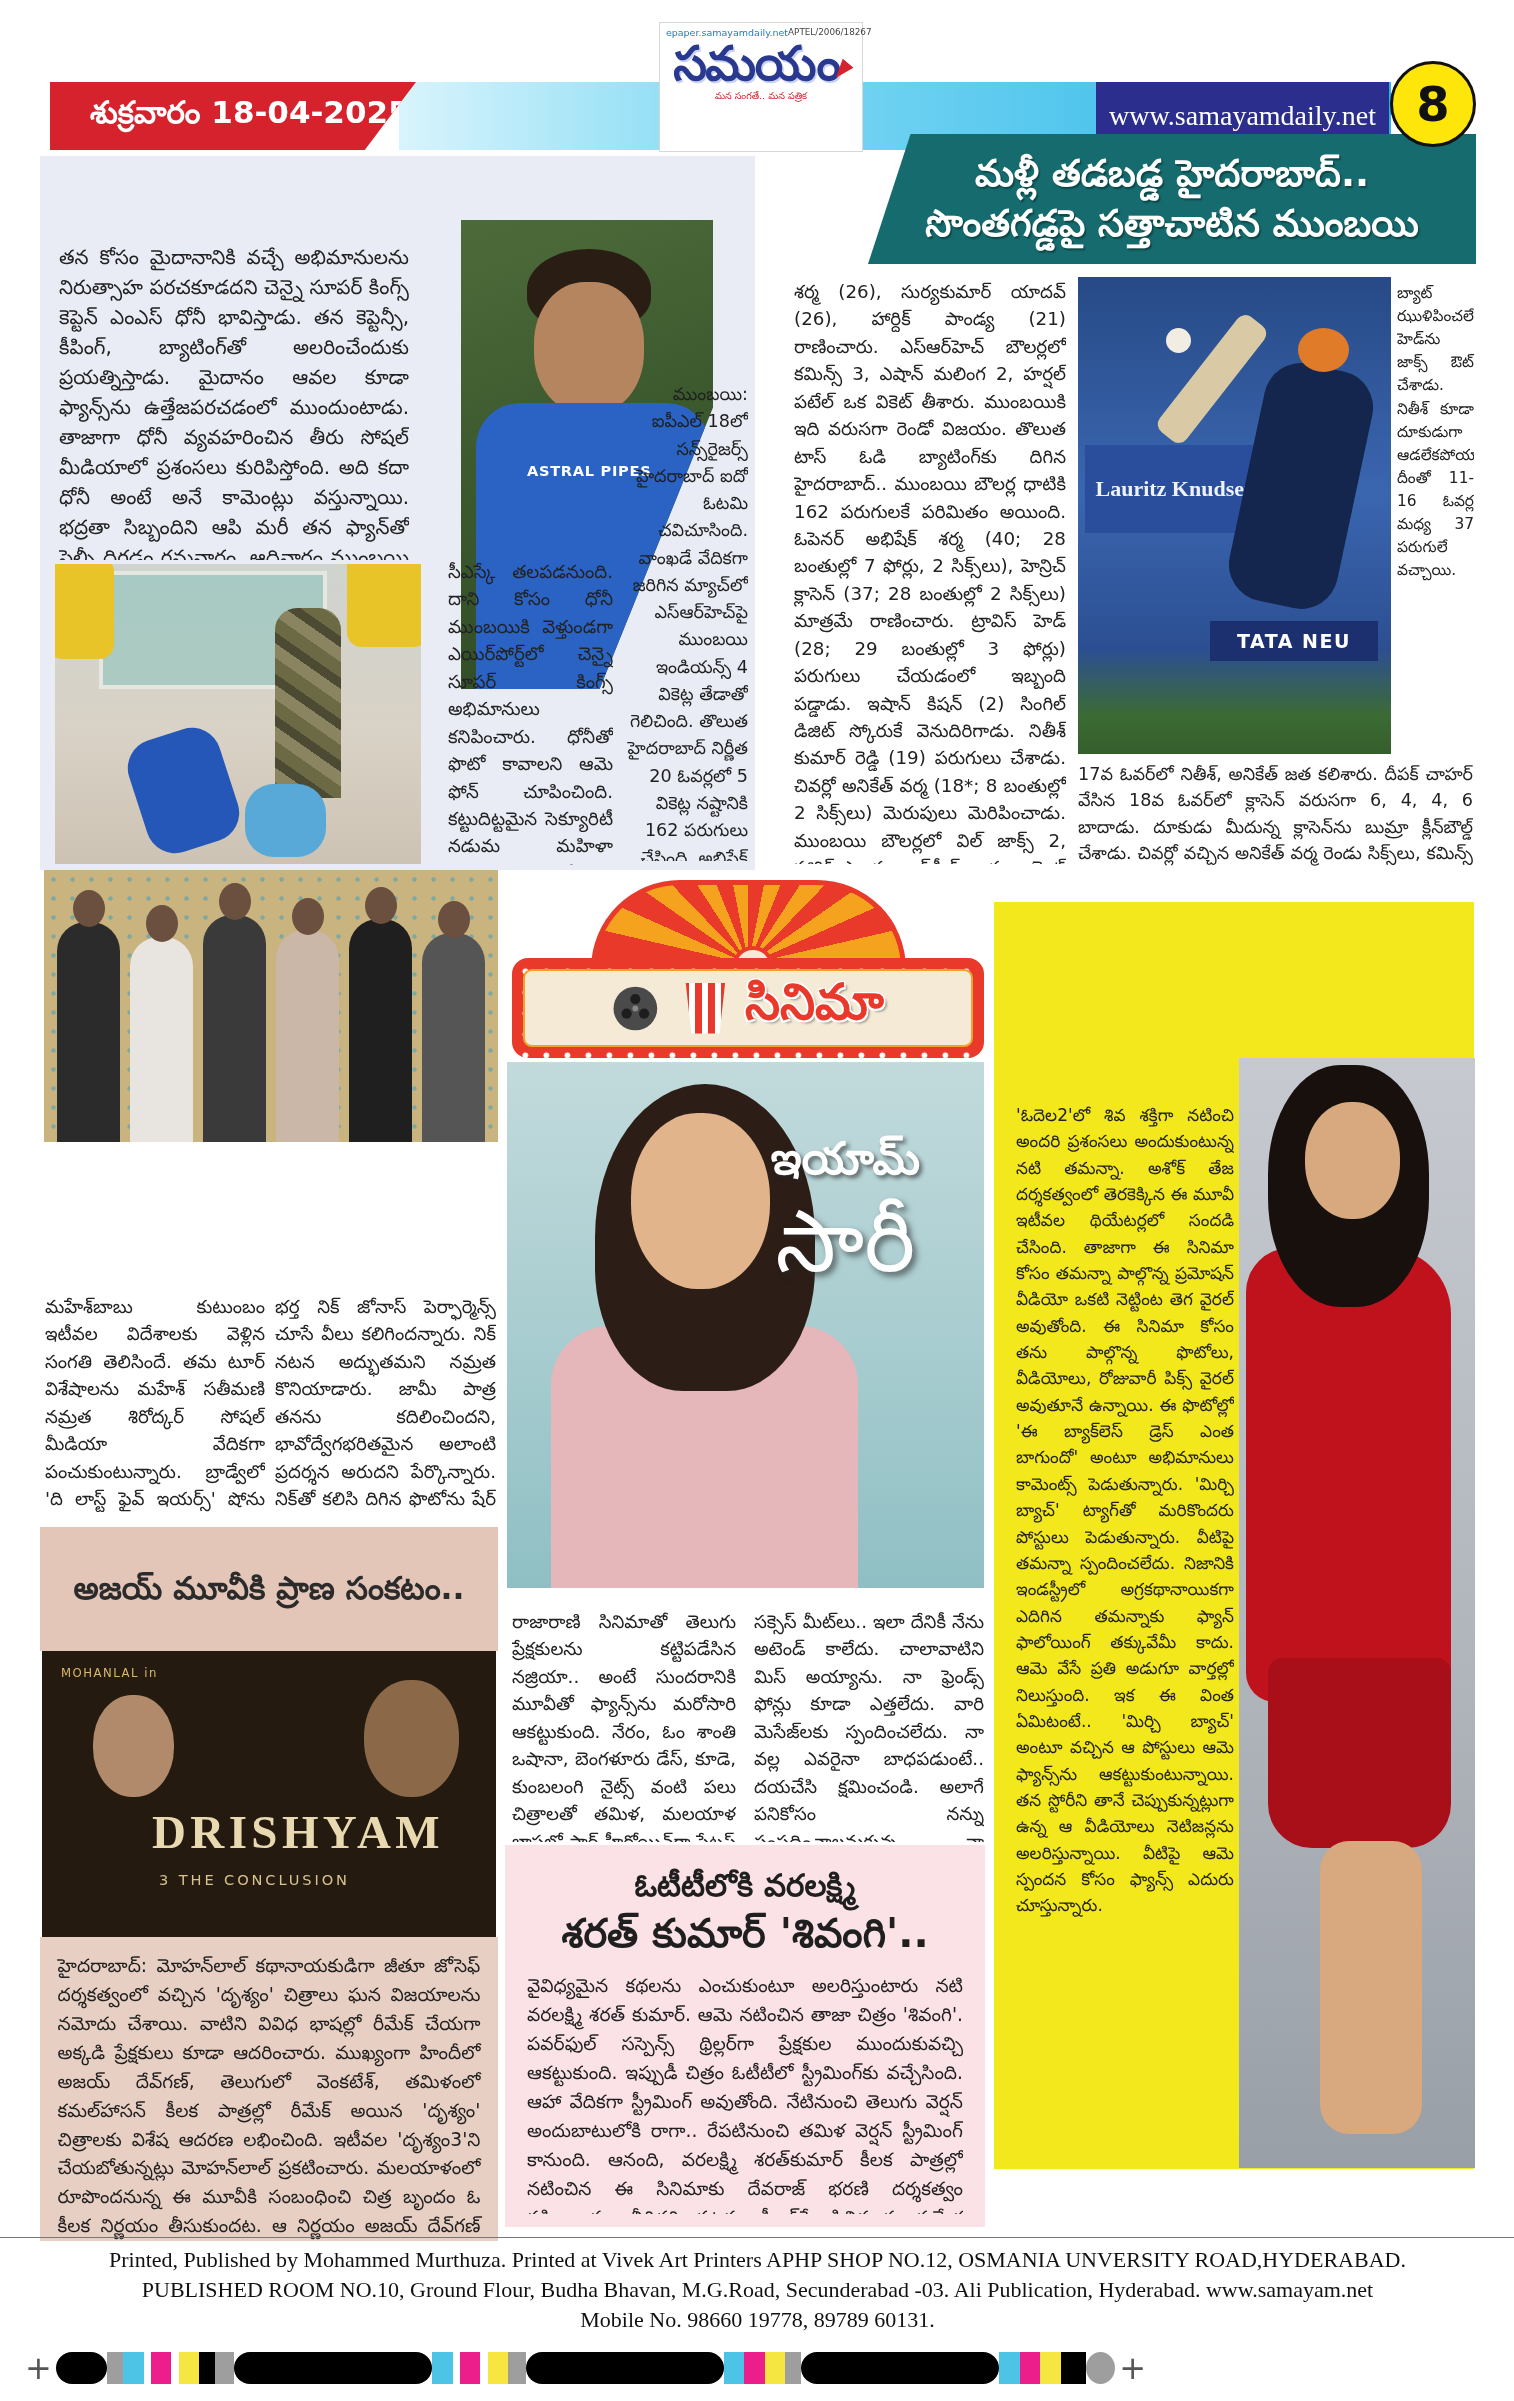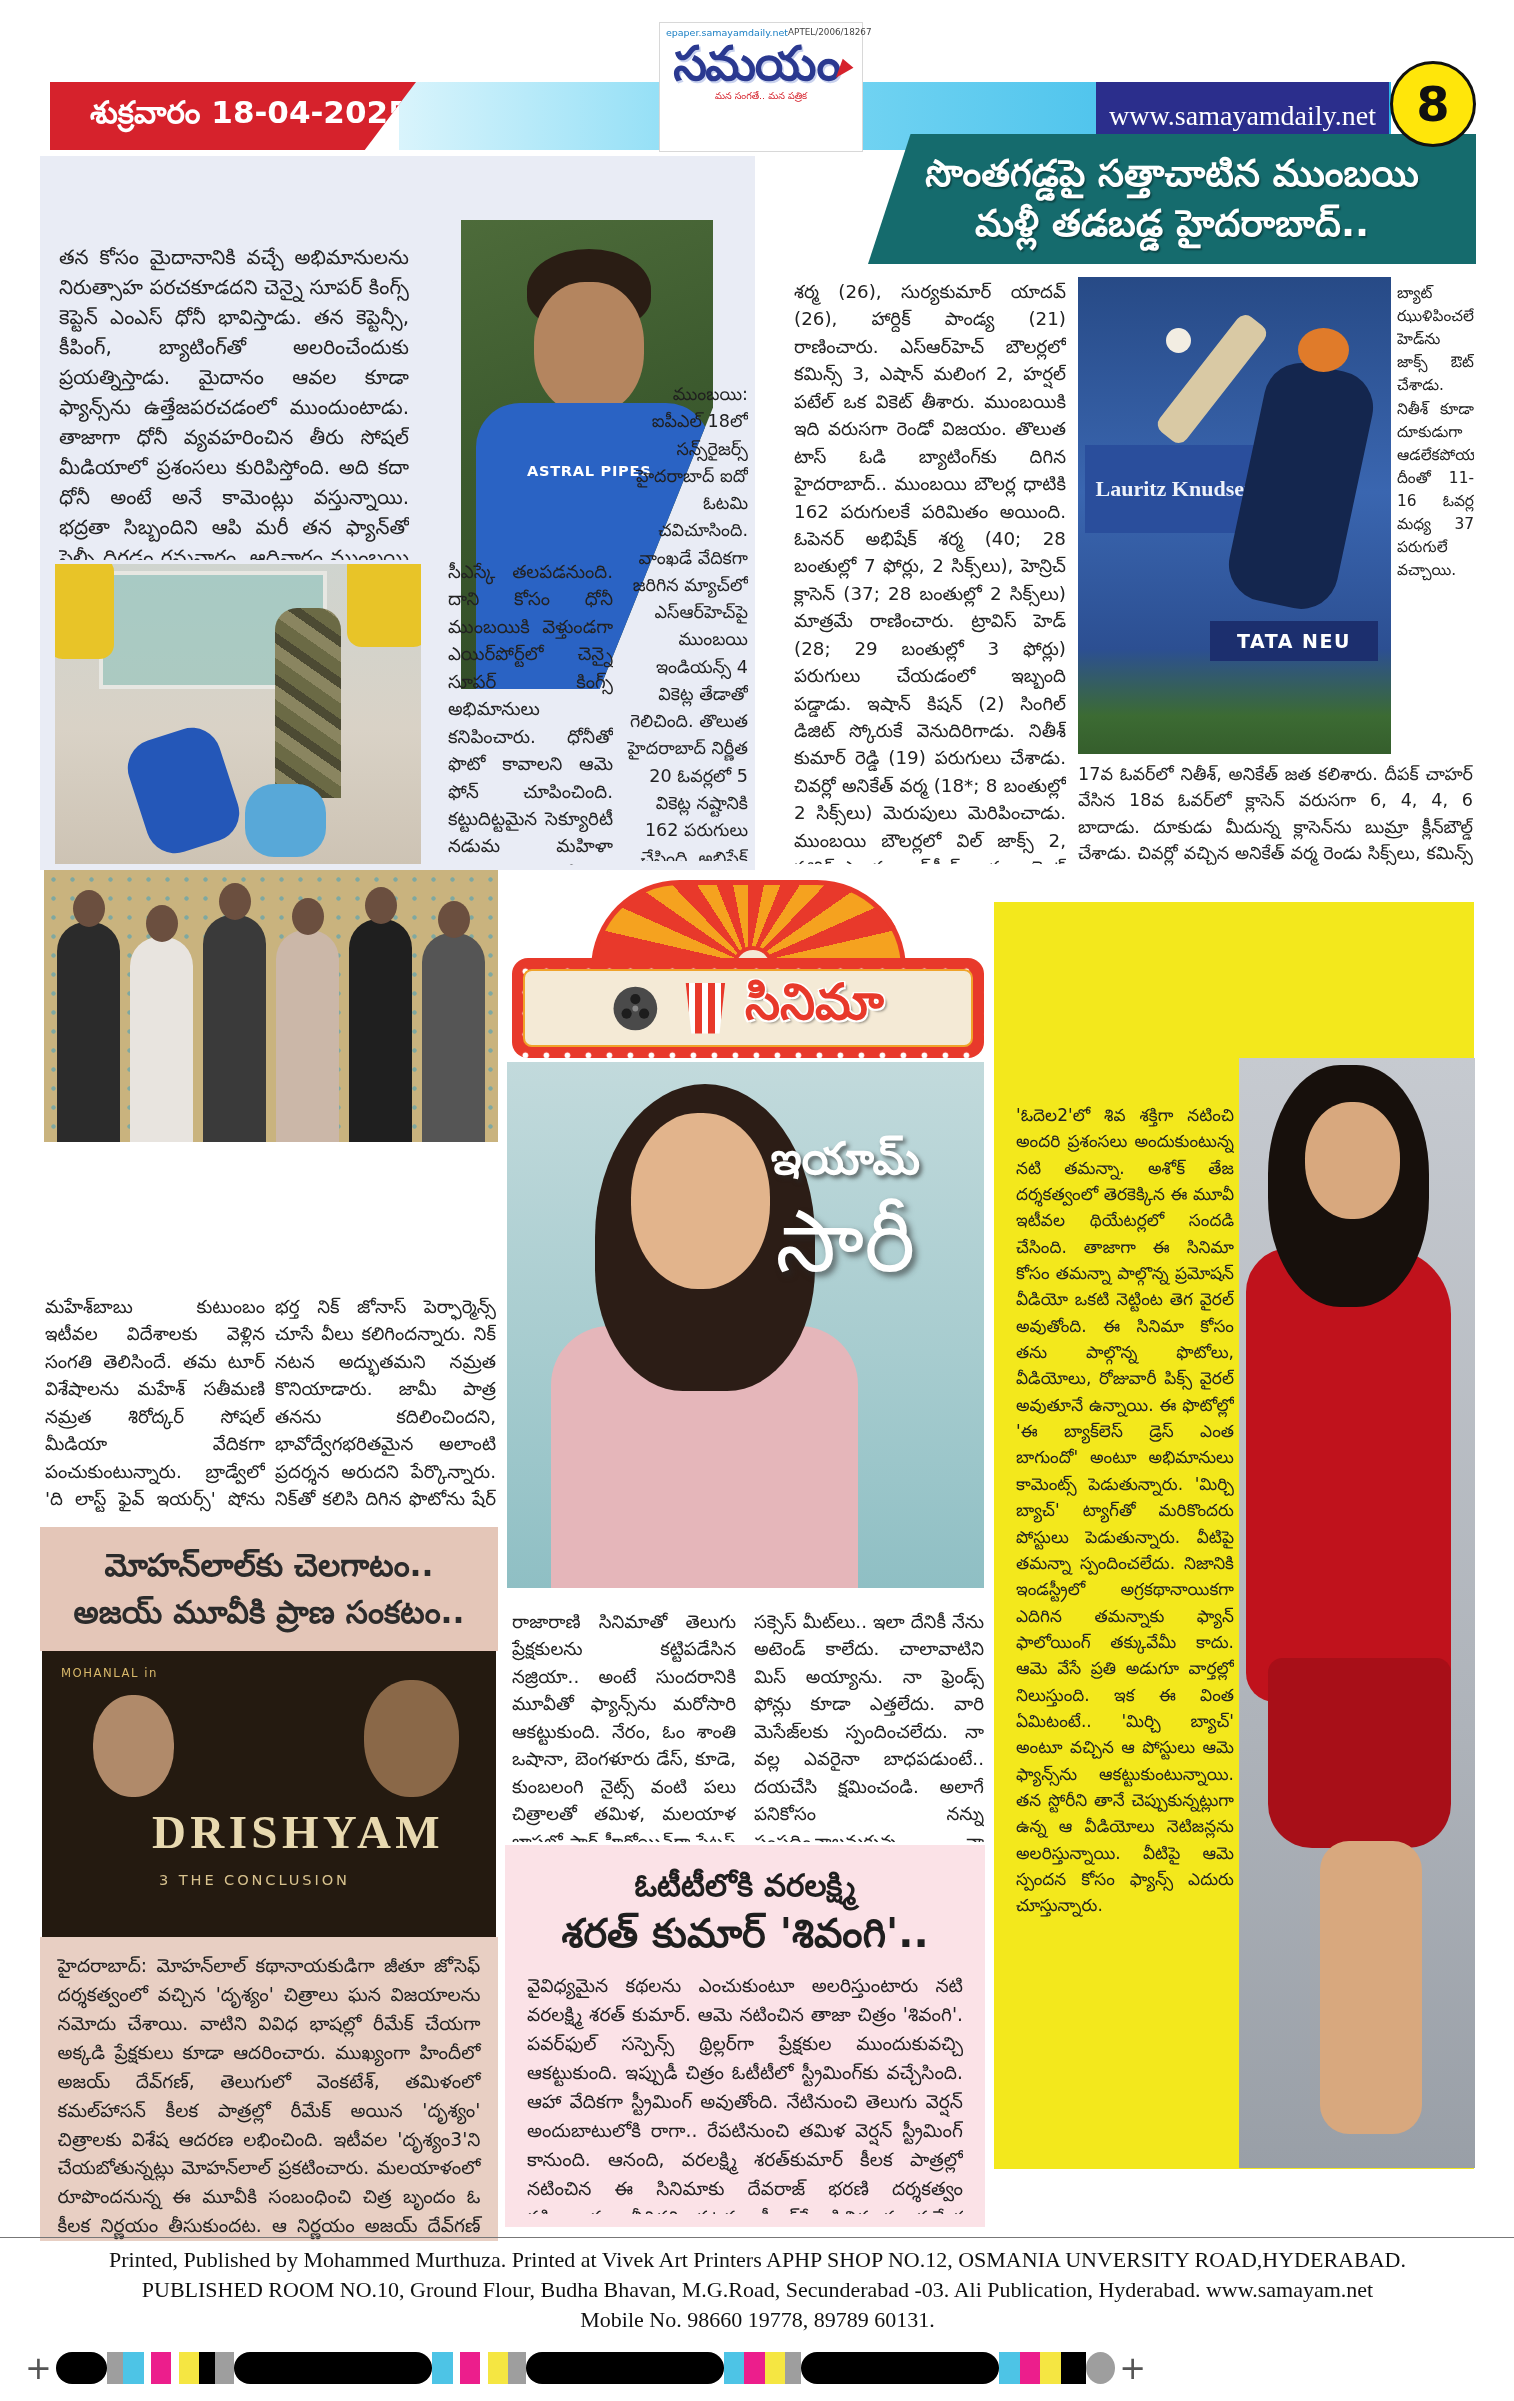--- a/index.html
+++ b/index.html
@@ -186,22 +186,22 @@
     <div class="glass"></div>
     <div class="camo"></div>
     <div class="fan-blue1"></div>
     <div class="fan-blue2"></div>
     <div class="fan-yellow"></div>
     <div class="fan-yellow2"></div>
   </div>
   <div class="abs txt rahane-col2">సీఎస్కే తలపడనుంది. దాని కోసం ధోనీ ముంబయికి వెళ్తుండగా ఎయిర్‌పోర్ట్‌లో చెన్నై సూపర్ కింగ్స్ అభిమానులు కనిపించారు. ధోనీతో ఫొటో కావాలని ఆమె ఫోన్ చూపించింది. కట్టుదిట్టమైన సెక్యూరిటీ నడుమ మహిళా అభిమాని కోరికను నెరవేర్చాడు. ఆమె దగ్గరకు వెళ్లి స్వయంగా సెల్ఫీ తీసి ఇచ్చాడు. ఇప్పుడీ వీడియో సోషల్ మీడియాలో వైరల్‌గా మారింది.</div>
 
   <div class="abs mumbai-banner">
+    <div>మళ్లీ తడబడ్డ హైదరాబాద్..</div>
     <div>సొంతగడ్డపై సత్తాచాటిన ముంబయి</div>
-    <div>మళ్లీ తడబడ్డ హైదరాబాద్..</div>
   </div>
   <div class="abs mumbai-intro">ముంబయి: ఐపీఎల్ 18లో సన్స్‌రైజర్స్ హైదరాబాద్ ఐదో ఓటమి చవిచూసింది. వాంఖడే వేదికగా జరిగిన మ్యాచ్‌లో ఎస్ఆర్‌హెచ్‌పై ముంబయి ఇండియన్స్ 4 వికెట్ల తేడాతో గెలిచింది. తొలుత హైదరాబాద్ నిర్ణీత 20 ఓవర్లలో 5 వికెట్ల నష్టానికి 162 పరుగులు చేసింది. అభిషేక్ శర్మ (40), క్లాసెన్ (37) రాణించారు. అనంతరం బ్యాటింగ్‌కు దిగిన ముంబయి 18.1 ఓవర్లలో లక్ష్యాన్ని ఛేదించింది. ఆ జట్టులో ర్యాన్ రికెల్టన్ (31), విల్ జాక్స్ (36), రోహిత్</div>
   <div class="abs txt mumbai-col2">శర్మ (26), సుర్యకుమార్ యాదవ్ (26), హార్దిక్ పాండ్య (21) రాణించారు. ఎస్ఆర్‌హెచ్ బౌలర్లలో కమిన్స్ 3, ఎషాన్ మలింగ 2, హర్షల్ పటేల్ ఒక వికెట్ తీశారు. ముంబయికి ఇది వరుసగా రెండో విజయం. తొలుత టాస్ ఓడి బ్యాటింగ్‌కు దిగిన హైదరాబాద్.. ముంబయి బౌలర్ల ధాటికి 162 పరుగులకే పరిమితం అయింది. ఓపెనర్ అభిషేక్ శర్మ (40; 28 బంతుల్లో 7 ఫోర్లు, 2 సిక్స్‌లు), హెన్రిచ్ క్లాసెన్ (37; 28 బంతుల్లో 2 సిక్స్‌లు) మాత్రమే రాణించారు. ట్రావిస్ హెడ్ (28; 29 బంతుల్లో 3 ఫోర్లు) పరుగులు చేయడంలో ఇబ్బంది పడ్డాడు. ఇషాన్ కిషన్ (2) సింగిల్ డిజిట్ స్కోరుకే వెనుదిరిగాడు. నితీశ్ కుమార్ రెడ్డి (19) పరుగులు చేశాడు. చివర్లో అనికేత్ వర్మ (18*; 8 బంతుల్లో 2 సిక్స్‌లు) మెరుపులు మెరిపించాడు. ముంబయి బౌలర్లలో విల్ జాక్స్ 2, హార్దిక్ పాండ్య, జస్‌ప్రీత్ బుమ్రా, ట్రెంట్ బౌల్ట్ ఒక్కో వికెట్ పడగొట్టారు. ఇన్నింగ్స్ తొలి బంతికే జీవదానం అందుకున్న ఓపెనర్ అభిషేక్ దూకుడుగా ఆడాడు. నిలకడగా బౌండరీలు బాదాడు. దీపక్ చాహర్ వేసిన ఐదో ఓవర్‌లో హ్యాట్రిక్ ఫోర్లు కొట్టాడు. ఈ క్రమంలో ఆరు ఓవర్లలో హైదరాబాద్ 53/0తో మెరుగైన స్థితిలో నిలిచింది. స్కోరు అందుకున్నప్పటికీ ఆపై పరుగుల వేగం నెమ్మదించింది. ఓపెనర్ అభిషేక్‌ను వెనక్కి పంపగా.. బౌలింగ్‌లో ఇషాన్ కిషన్ పెవిలియన్ చేరాడు. ట్రావిస్ హెడ్ క్రీజ్‌లో ఉన్నా</div>
 
   <div class="abs bat-photo">
     <div class="bat-ball"></div>
     <div class="bat-bat"></div>
     <div class="bat-board">
       <span>Lauritz Knudsen</span>
     </div>
@@ -271,21 +271,20 @@
   <div class="abs txt vinta-body">'ఓదెల2'లో శివ శక్తిగా నటించి అందరి ప్రశంసలు అందుకుంటున్న నటి తమన్నా. అశోక్ తేజ దర్శకత్వంలో తెరకెక్కిన ఈ మూవీ ఇటీవల థియేటర్లలో సందడి చేసింది. తాజాగా ఈ సినిమా కోసం తమన్నా పాల్గొన్న ప్రమోషన్ వీడియో ఒకటి నెట్టింట తెగ వైరల్ అవుతోంది. ఈ సినిమా కోసం తను పాల్గొన్న ఫొటోలు, వీడియోలు, రోజువారీ పిక్స్ వైరల్ అవుతూనే ఉన్నాయి. ఈ ఫొటోల్లో 'ఈ బ్యాక్‌లెస్ డ్రెస్ ఎంత బాగుందో' అంటూ అభిమానులు కామెంట్స్ పెడుతున్నారు. 'మిర్చి బ్యాచ్' ట్యాగ్‌తో మరికొందరు పోస్టులు పెడుతున్నారు. వీటిపై తమన్నా స్పందించలేదు. నిజానికి ఇండస్ట్రీలో అగ్రకథానాయికగా ఎదిగిన తమన్నాకు ఫ్యాన్ ఫాలోయింగ్ తక్కువేమీ కాదు. ఆమె వేసే ప్రతి అడుగూ వార్తల్లో నిలుస్తుంది. ఇక ఈ వింత ఏమిటంటే.. 'మిర్చి బ్యాచ్' అంటూ వచ్చిన ఆ పోస్టులు ఆమె ఫ్యాన్స్‌ను ఆకట్టుకుంటున్నాయి. తన స్టోరీని తానే చెప్పుకున్నట్లుగా ఉన్న ఆ వీడియోలు నెటిజన్లను అలరిస్తున్నాయి. వీటిపై ఆమె స్పందన కోసం ఫ్యాన్స్ ఎదురు చూస్తున్నారు.</div>
   <div class="abs tam-photo">
     <div class="tam-suit"></div>
     <div class="tam-skirt"></div>
     <div class="tam-legs"></div>
     <div class="tam-hair"></div>
     <div class="tam-face"></div>
   </div>
 
   <div class="abs dri-band">
-    <div>మోహన్‌లాల్‌కు చెలగాటం..</div>
     <div>అజయ్ మూవీకి ప్రాణ సంకటం..</div>
   </div>
   <div class="abs dri-poster">
     <div class="dri-credit">MOHANLAL in</div>
     <div class="dri-face1"></div>
     <div class="dri-face2"></div>
     <div class="dri-title">DRISHYAM</div>
     <div class="dri-sub">3  THE CONCLUSION</div>
   </div>
   <div class="abs dri-body">హైదరాబాద్: మోహన్‌లాల్ కథానాయకుడిగా జీతూ జోసెఫ్ దర్శకత్వంలో వచ్చిన 'దృశ్యం' చిత్రాలు ఘన విజయాలను నమోదు చేశాయి. వాటిని వివిధ భాషల్లో రీమేక్ చేయగా అక్కడి ప్రేక్షకులు కూడా ఆదరించారు. ముఖ్యంగా హిందీలో అజయ్ దేవ్‌గణ్, తెలుగులో వెంకటేశ్, తమిళంలో కమల్‌హాసన్ కీలక పాత్రల్లో రీమేక్ అయిన 'దృశ్యం' చిత్రాలకు విశేష ఆదరణ లభించింది. ఇటీవల 'దృశ్యం3'ని చేయబోతున్నట్లు మోహన్‌లాల్ ప్రకటించారు. మలయాళంలో రూపొందనున్న ఈ మూవీకి సంబంధించి చిత్ర బృందం ఓ కీలక నిర్ణయం తీసుకుందట. ఆ నిర్ణయం అజయ్ దేవ్‌గణ్ మూవీపై ప్రభావం పడే అవకాశం ఉందని చిత్ర వర్గాలు అంటున్నాయి. మోహన్‌లాల్-జీతూ జోసెఫ్ దర్శకత్వంలో రూపొందబోయే మూవీ మలయాళంతో పాటు, హిందీలోనూ ఏకకాలంలో విడుదల చేయాలని చిత్ర బృందం భావిస్తోంది. 'దృశ్యం' చిత్రాలకు ఉన్న ఆదరణ దృష్ట్యా ఈ నిర్ణయం తీసుకున్నట్లు టాక్.</div>

